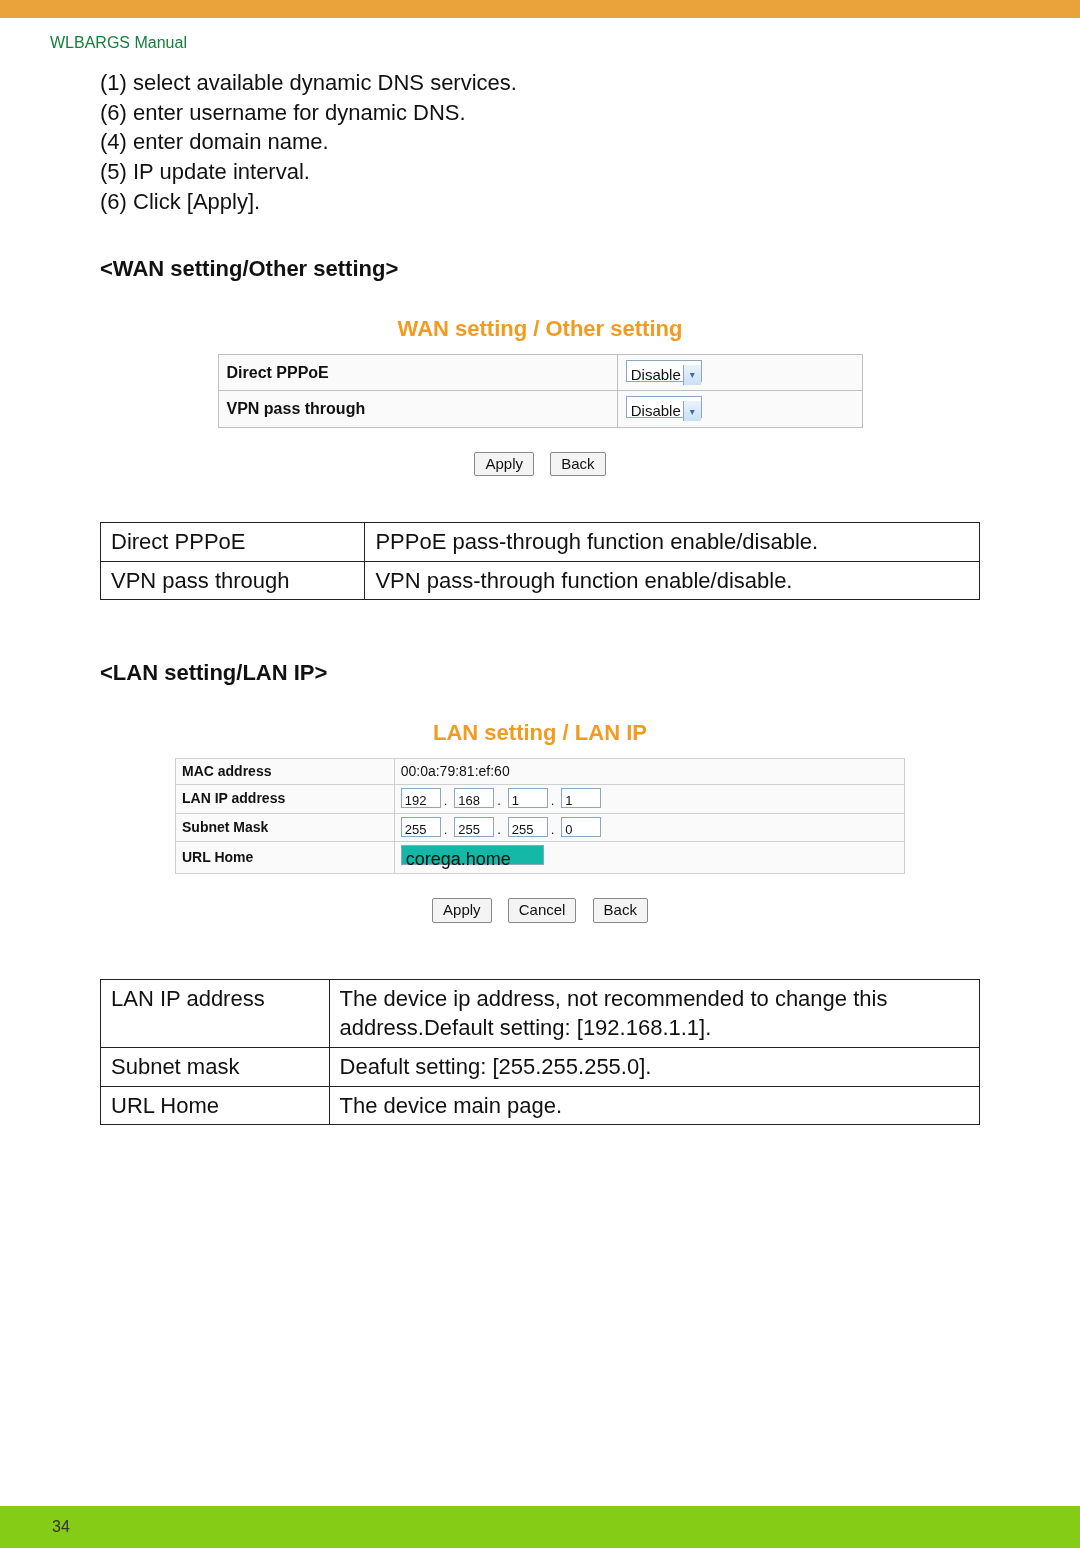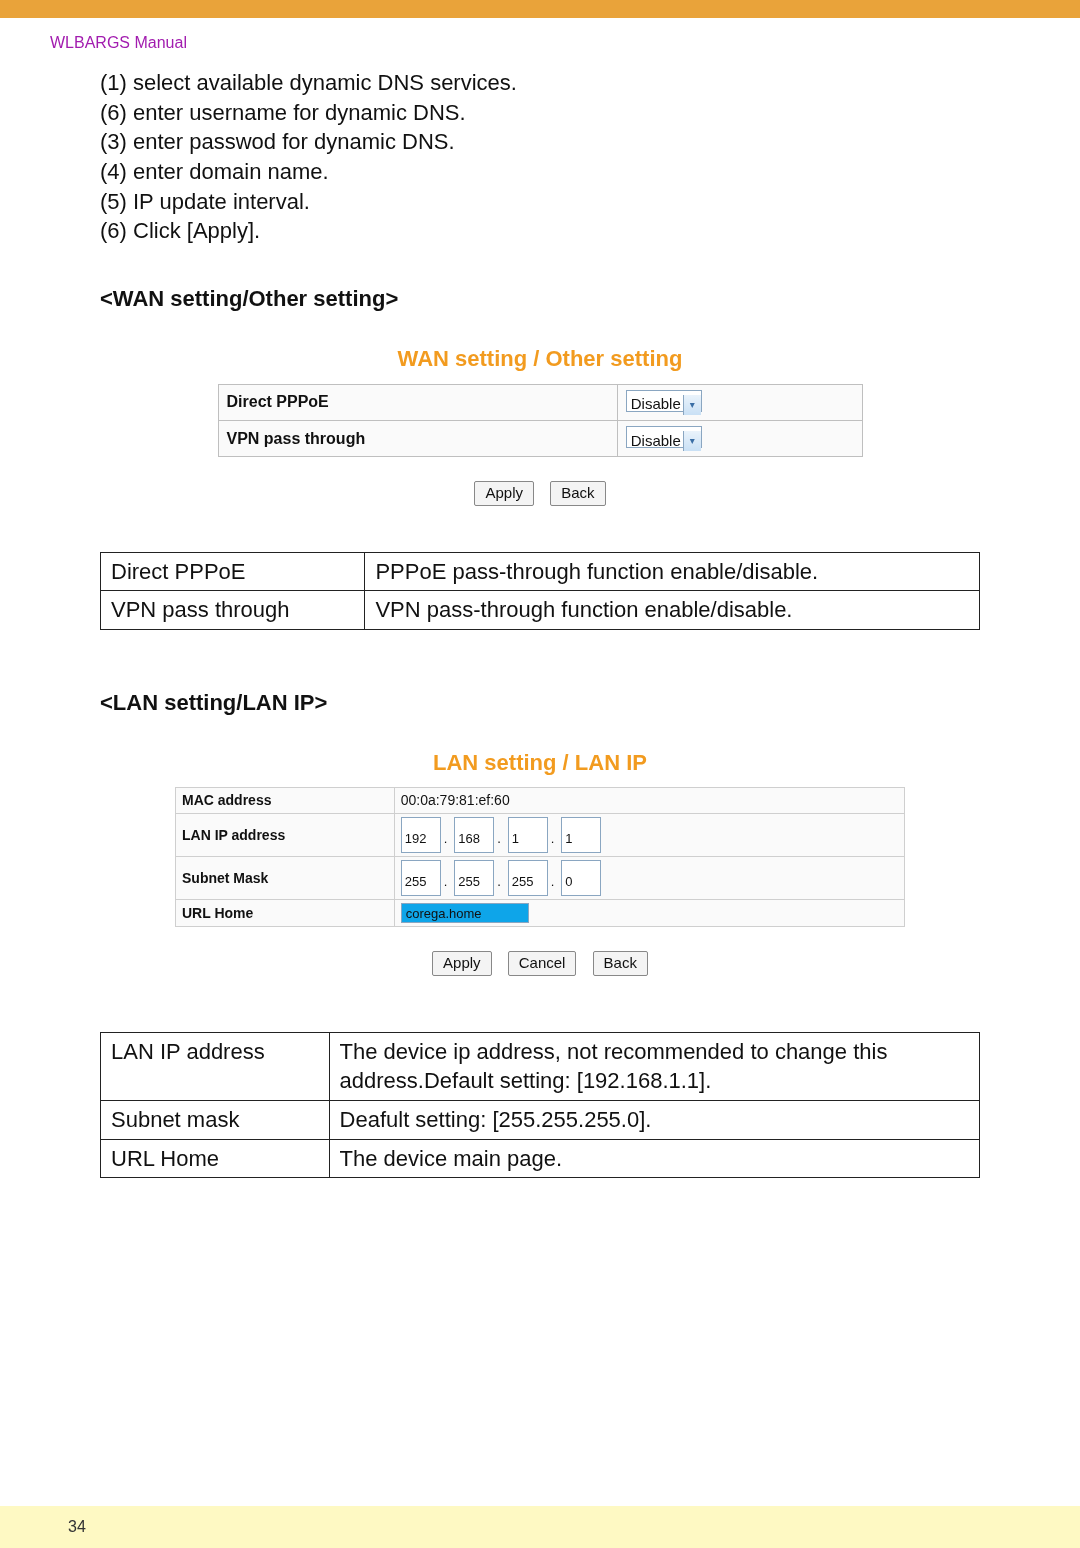--- a/index.html
+++ b/index.html
@@ -10,21 +10,21 @@
     height: 1548px;
     position: relative;
   }
   .top-bar {
     background: #e9a33a;
     height: 18px;
     width: 100%;
   }
   .header-manual {
     font-size: 16px;
-    color: #a21caf;
+    color: #15803d;
     padding: 16px 0 0 50px;
   }
   .content {
     padding: 16px 100px 0 100px;
     font-size: 22px;
     color: #111;
     line-height: 1.35;
   }
   .steps { margin-bottom: 38px; }
   .section-hd {
@@ -120,61 +120,60 @@
     border: 1px solid #cfcfcf;
     padding: 3px 6px;
     background: #fafafa;
   }
   .lan-table td.lbl { font-weight: 700; width: 30%; }
   .octet {
     display: inline-block;
     border: 1px solid #8aa6c1;
     background: #fff;
     width: 40px;
-    height: 36px;
+    height: 20px;
     font-size: 13px;
-    padding: 12px 3px;
+    padding: 3px 3px;
     margin-right: 2px;
     text-align: left;
   }
   .dot { margin: 0 3px 0 1px; font-size: 13px; }
   .urlbox {
     display: inline-block;
     border: 1px solid #8aa6c1;
-    background: #0ea5e9;
-    width: 128px;
+    background: #14b8a6;
+    width: 143px;
     height: 20px;
-    font-size: 13px;
+    font-size: 18px;
     padding: 1px 4px;
   }
 
   .footer {
     position: absolute;
     left: 0; right: 0; bottom: 0;
     height: 42px;
-    background: #fef9c3;
+    background: #84cc16;
     color: #333;
     font-size: 16px;
     display: flex;
     align-items: center;
-    padding-left: 68px;
+    padding-left: 52px;
   }
 </style>
 </head>
 <body>
 
 <div class="top-bar"></div>
 <div class="header-manual">WLBARGS Manual</div>
 
 <div class="content">
 
   <div class="steps">
     <div>(1) select available dynamic DNS services.</div>
     <div>(6) enter username for dynamic DNS.</div>
-    <div>(3) enter passwod for dynamic DNS.</div>
     <div>(4) enter domain name.</div>
     <div>(5) IP update interval.</div>
     <div>(6) Click [Apply].</div>
   </div>
 
   <div class="section-hd">&lt;WAN setting/Other setting&gt;</div>
 
   <div class="wan-shot">
     <div class="shot-title">WAN setting / Other setting</div>
     <table class="shot-table">

